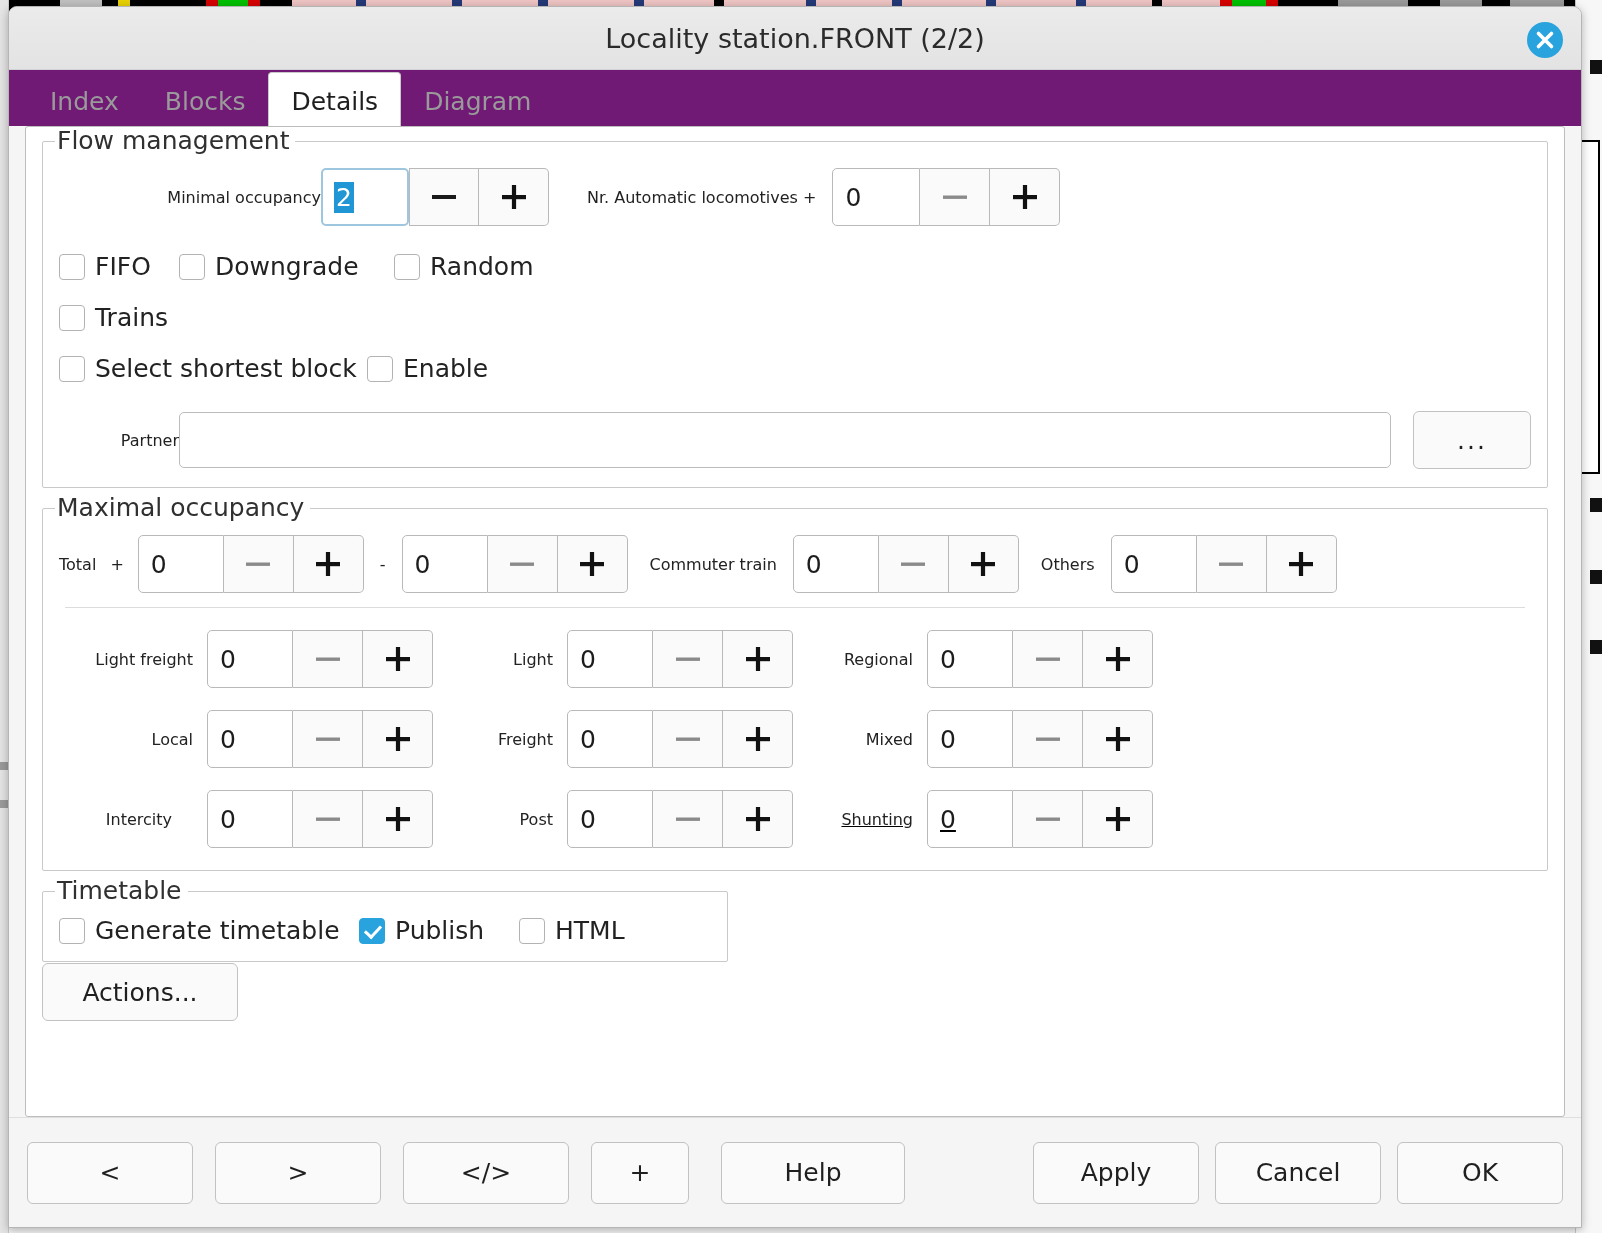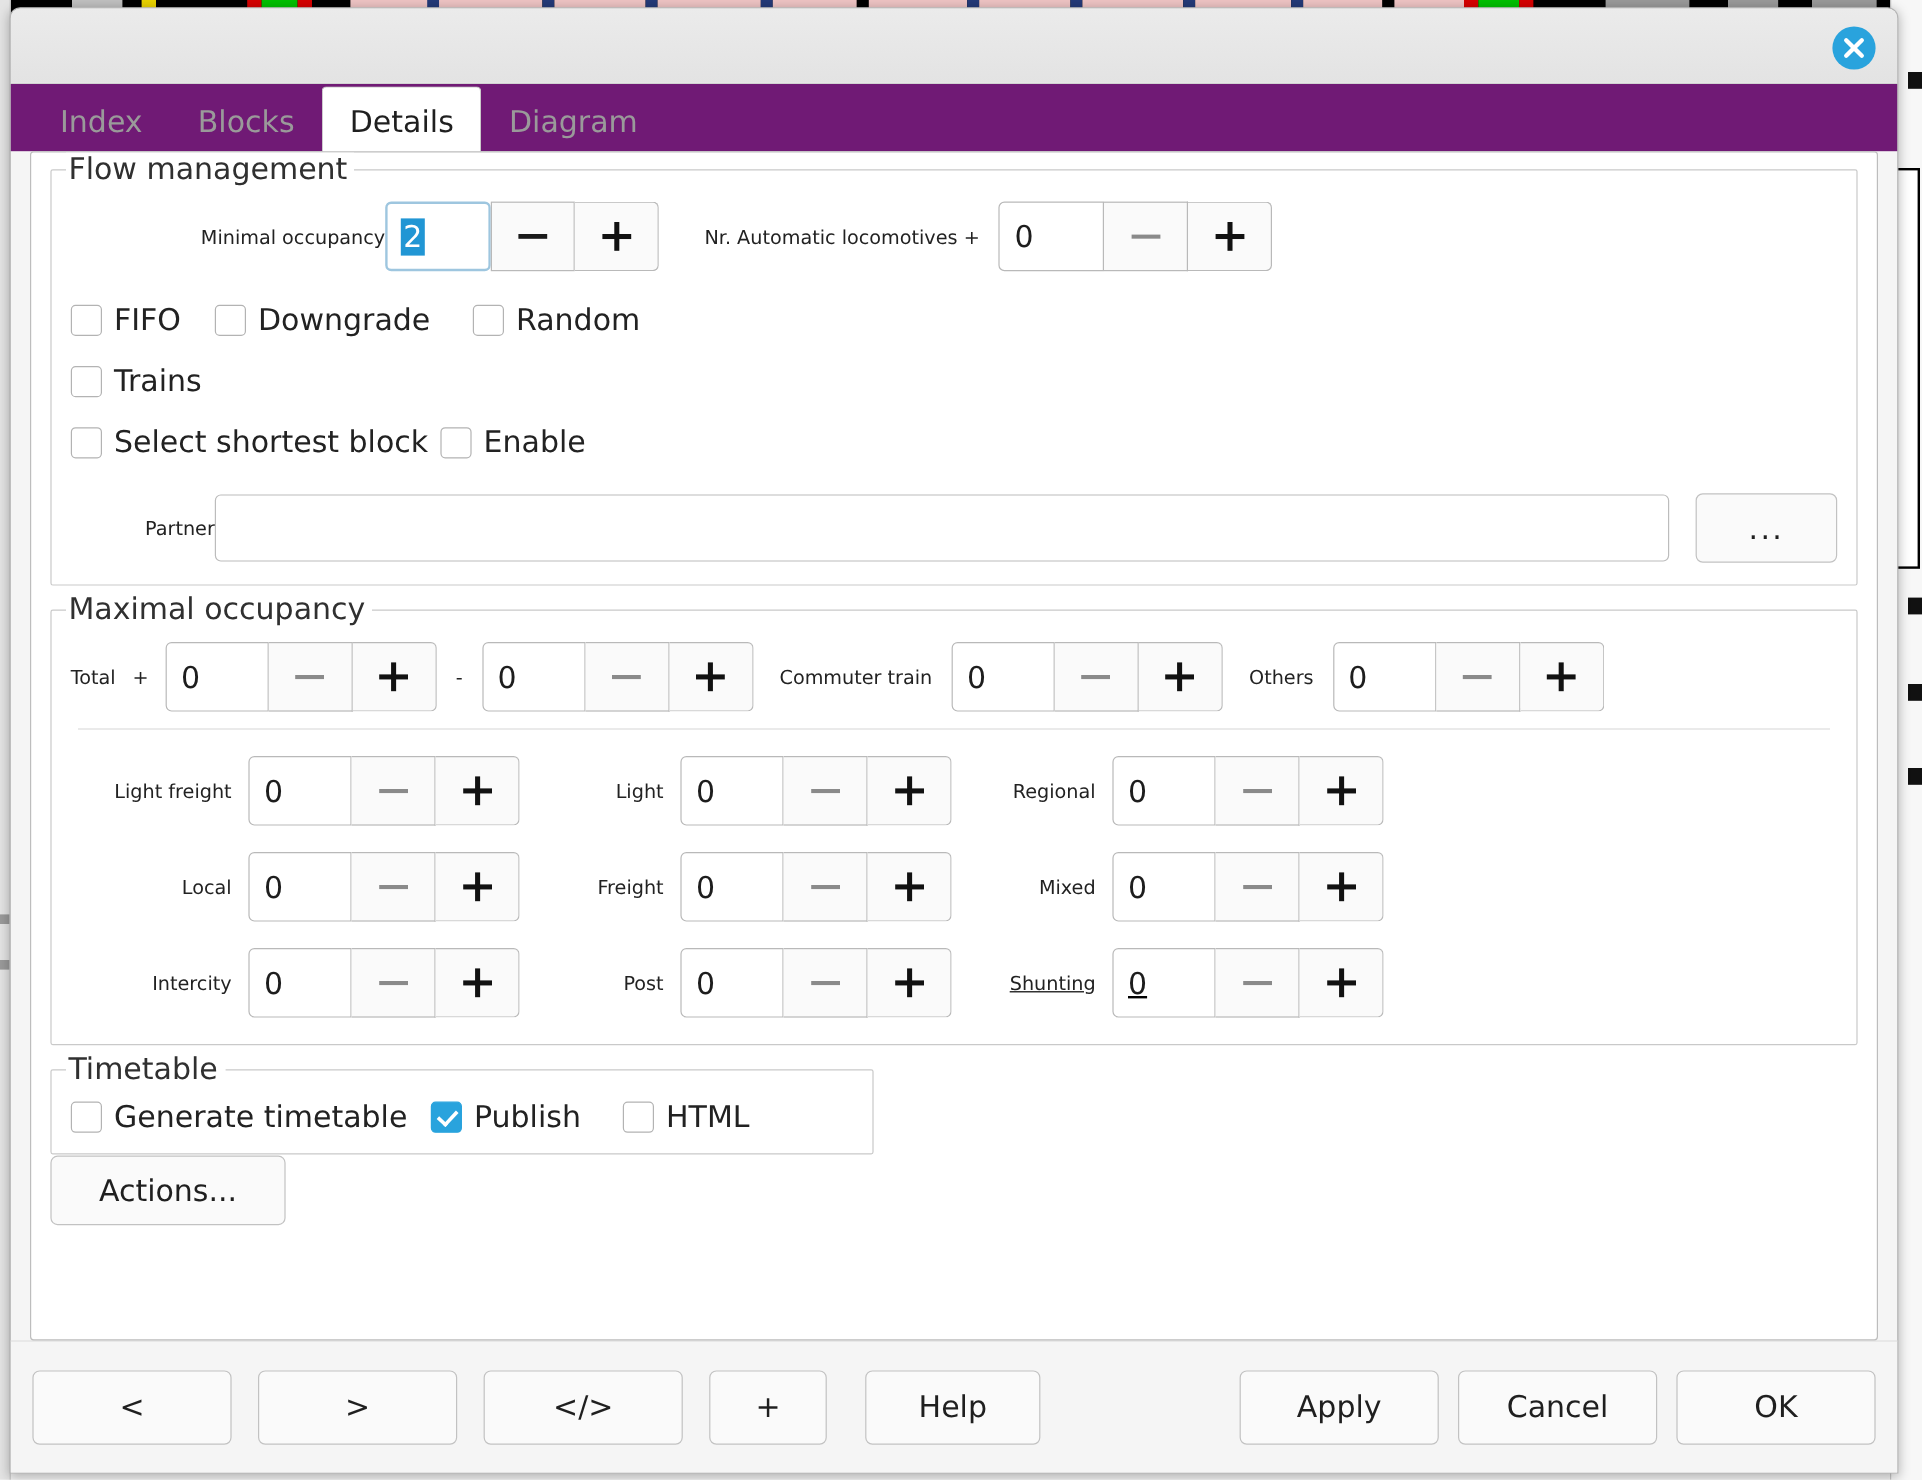--- a/index.html
+++ b/index.html
@@ -368,20 +368,21 @@
     <div class="bg-right-chip" style="top:60px;"></div>
     <div class="bg-right-chip" style="top:498px;"></div>
     <div class="bg-right-chip" style="top:570px;"></div>
     <div class="bg-right-chip" style="top:640px;"></div>
   </div>
 </div>
 
 <div id="dialog">
 
   <div class="titlebar">
+    <div class="title">Locality station.FRONT (2/2)</div>
     <div class="close-btn" title="Close">
       <svg width="36" height="36" viewBox="0 0 36 36" aria-hidden="true">
         <path d="M11.5 11.5 L24.5 24.5 M24.5 11.5 L11.5 24.5" stroke="#ffffff" stroke-width="3.6" stroke-linecap="round"></path>
       </svg>
     </div>
   </div>
 
   <div class="tabstrip" id="tabstrip">
       <div class="tab">Index</div>
       <div class="tab">Blocks</div>
@@ -663,21 +664,21 @@
                   </svg>
                 </div>
                 <div class="btn plus">
                   <svg class="sign" width="32" height="32" viewBox="0 0 32 32">
                     <rect x="4" y="14" width="24" height="4.2" fill="#111"></rect>
                     <rect x="13.9" y="4" width="4.2" height="24" fill="#111"></rect>
                   </svg>
                 </div>
               </div>
             </div>
-            <div class="row" style="justify-content: flex-end; padding-right: 26px;">
+            <div class="row" style="justify-content: flex-end; padding-right: 26px; gap: 21px;">
               <div class="lbl" style="margin-right:14px;">Intercity</div>
               <div class="spin">
                 <div class="field" style="min-width:86px;">
                   <span>0</span>
                 </div>
                 <div class="btn minus">
                   <svg class="sign" width="32" height="32" viewBox="0 0 32 32">
                     <rect x="4" y="14.5" width="24" height="3.4" fill="#8a8a8a"></rect>
                   </svg>
                 </div>
@@ -751,20 +752,20 @@
       <div class="btn-std" style="width:196px;height:58px;">Actions...</div>
 
     </div>
   </div>
 
   <div class="footer">
     <div class="btn-std" style="width:166px;height:62px;">&lt;</div>
     <div class="btn-std" style="width:166px;height:62px;margin-left:22px;">&gt;</div>
     <div class="btn-std" style="width:166px;height:62px;margin-left:22px;">&lt;/&gt;</div>
     <div class="btn-std" style="width:98px;height:62px;margin-left:22px;">+</div>
-    <div class="btn-std" style="width:146px;height:62px;margin-left:32px;">Help</div>
+    <div class="btn-std" style="width:184px;height:62px;margin-left:32px;">Help</div>
     <div style="flex:1 1 auto;"></div>
     <div class="btn-std" style="width:166px;height:62px;">Apply</div>
     <div class="btn-std" style="width:166px;height:62px;margin-left:16px;">Cancel</div>
     <div class="btn-std" style="width:166px;height:62px;margin-left:16px;">OK</div>
   </div>
 
 </div>
 
 </body></html>

